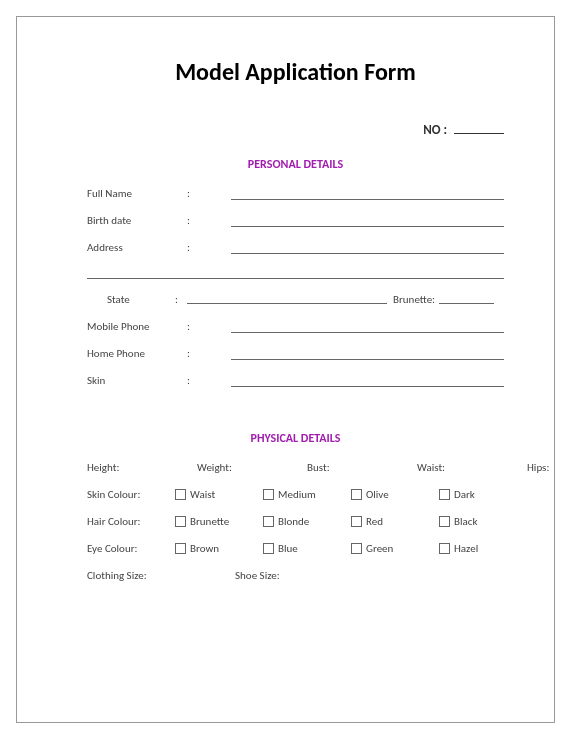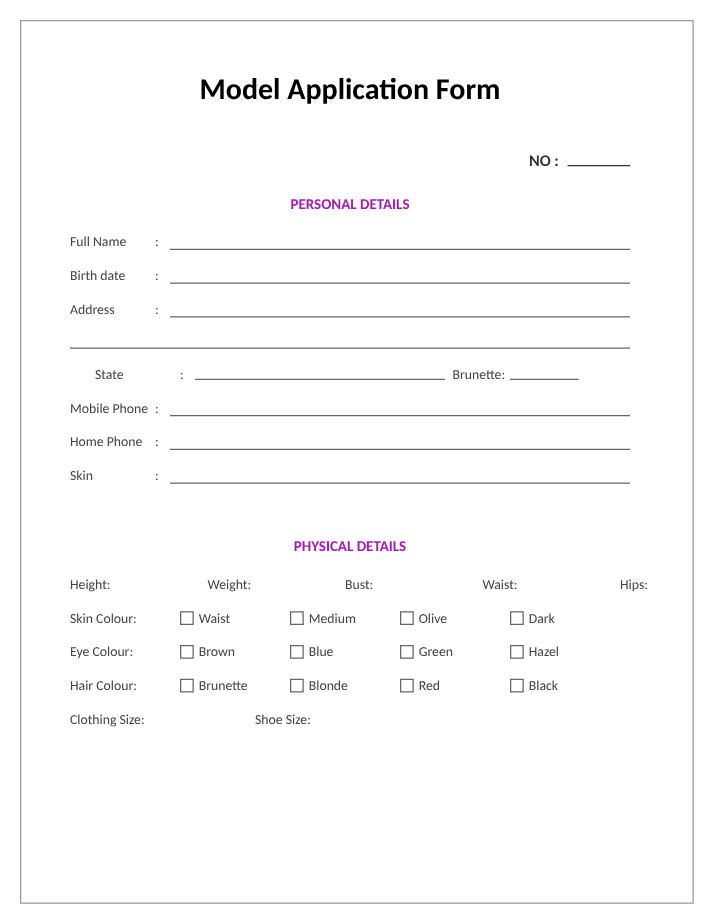--- a/index.html
+++ b/index.html
@@ -11,21 +11,21 @@
       width: 571px;
       height: 739px;
       background: #fff;
       font-family: Calibri, Arial, sans-serif;
       padding: 16px;
     }
     .page-border {
       border: 1px solid #999;
       width: 100%;
       height: 100%;
-      padding: 40px 50px 30px 39px;
+      padding: 40px 50px 30px 70px;
     }
     .title {
       text-align: center;
       font-size: 24px;
       font-weight: bold;
       color: #000;
       margin-bottom: 36px;
     }
     .no-line {
       font-size: 13px;
@@ -46,20 +46,21 @@
       color: #a21caf;
       margin-bottom: 16px;
       text-align: center;
     }
     .field-row {
       display: flex;
       align-items: flex-end;
       font-size: 11px;
       color: #444;
       margin-bottom: 14px;
+      gap: 32px;
     }
     .field-label {
       width: 68px;
       flex-shrink: 0;
     }
     .field-colon {
       width: 12px;
       flex-shrink: 0;
     }
     .field-line {
@@ -217,56 +218,56 @@
         <span class="checkbox"></span>
         <span>Olive</span>
       </span>
     <span class="checkbox-cell">
         <span class="checkbox"></span>
         <span>Dark</span>
       </span>
   </div>
 
   <div class="physical-row">
+    <span class="phys-label-col">Hair Colour:</span>
+    <span class="checkbox-cell">
+        <span class="checkbox"></span>
+        <span>Brunette</span>
+      </span>
+    <span class="checkbox-cell">
+        <span class="checkbox"></span>
+        <span>Blonde</span>
+      </span>
+    <span class="checkbox-cell">
+        <span class="checkbox"></span>
+        <span>Red</span>
+      </span>
+    <span class="checkbox-cell">
+        <span class="checkbox"></span>
+        <span>Black</span>
+      </span>
+  </div>
+
+  <div class="physical-row">
     <span class="phys-label-col">Eye Colour:</span>
     <span class="checkbox-cell">
         <span class="checkbox"></span>
         <span>Brown</span>
       </span>
     <span class="checkbox-cell">
         <span class="checkbox"></span>
         <span>Blue</span>
       </span>
     <span class="checkbox-cell">
         <span class="checkbox"></span>
         <span>Green</span>
       </span>
     <span class="checkbox-cell">
         <span class="checkbox"></span>
         <span>Hazel</span>
-      </span>
-  </div>
-
-  <div class="physical-row">
-    <span class="phys-label-col">Hair Colour:</span>
-    <span class="checkbox-cell">
-        <span class="checkbox"></span>
-        <span>Brunette</span>
-      </span>
-    <span class="checkbox-cell">
-        <span class="checkbox"></span>
-        <span>Blonde</span>
-      </span>
-    <span class="checkbox-cell">
-        <span class="checkbox"></span>
-        <span>Red</span>
-      </span>
-    <span class="checkbox-cell">
-        <span class="checkbox"></span>
-        <span>Black</span>
       </span>
   </div>
 
   <div class="physical-row">
     <span class="phys-label-col">Clothing Size:</span>
     <span class="phys-col shoe-col">Shoe Size:</span>
   </div>
 
 </div>
 

